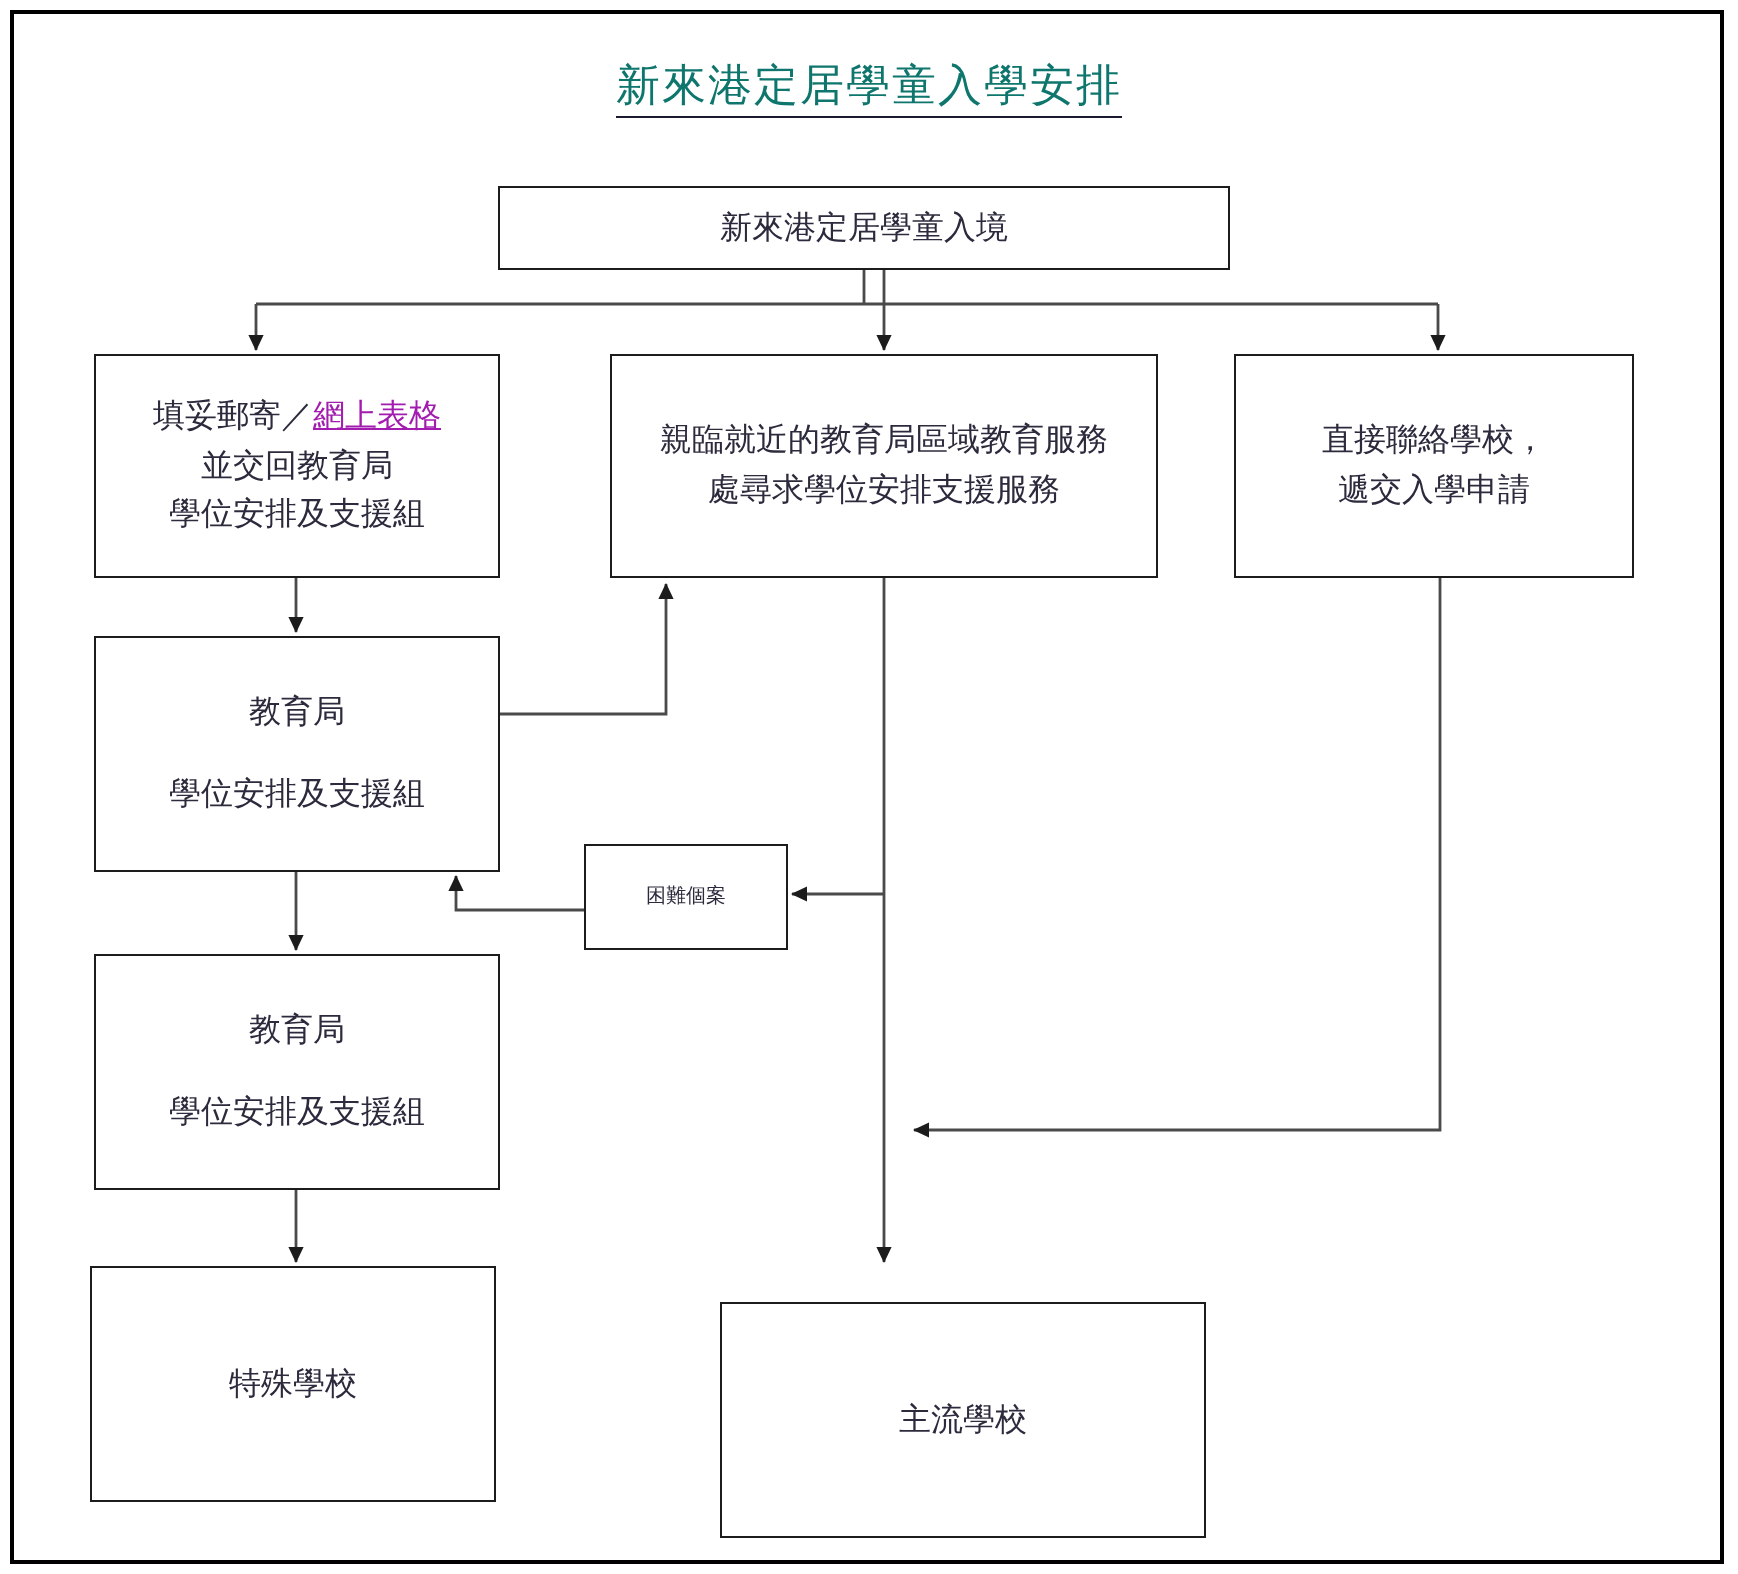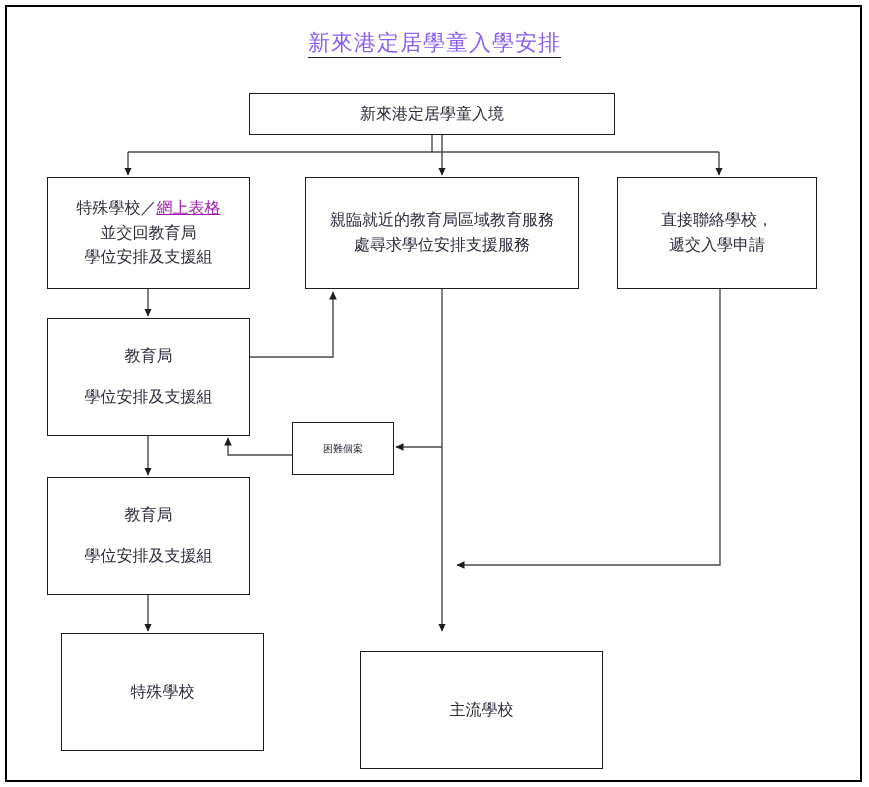--- a/index.html
+++ b/index.html
@@ -10,21 +10,21 @@
   }
   #frame{
     position:absolute;left:5px;top:5px;width:857px;height:777px;
     border:2px solid #000000;box-sizing:border-box;background:#ffffff;
   }
   #canvas{position:absolute;left:0;top:0;width:869px;height:787px;}
   svg.lines{position:absolute;left:0;top:0;width:869px;height:787px;pointer-events:none;}
 
   .title{
     position:absolute;width:100%;text-align:center;top:28px;
-    font-size:22px;color:#8b5cf6;letter-spacing:1px;
+    font-size:22px;color:#0f766e;letter-spacing:1px;
   }
   .title span{border-bottom:1.5px solid #1a1a2e;padding-bottom:2px;}
 
   .node{
     position:absolute;box-sizing:border-box;
     border:1.6px solid #1c1c1c;background:#ffffff;
     display:flex;flex-direction:column;align-items:center;justify-content:center;
     text-align:right;color:#2b2b3d;font-size:16px;line-height:1.55;
     padding:4px 6px;
   }
@@ -32,21 +32,21 @@
   .node.gap .ln + .ln{margin-top:16px;}
   .lnk{color:#a21caf;text-decoration:underline;}
 
   #n-entry{left:249px;top:93px;width:366px;height:42px;}
   #n-form{left:47px;top:177px;width:203px;height:112px;}
   #n-visit{left:305px;top:177px;width:274px;height:112px;}
   #n-school{left:617px;top:177px;width:200px;height:112px;}
   #n-edb1{left:47px;top:318px;width:203px;height:118px;}
   #n-hard{left:292px;top:422px;width:102px;height:53px;font-size:10px;}
   #n-edb2{left:47px;top:477px;width:203px;height:118px;}
-  #n-spschool{left:61px;top:633px;width:203px;height:118px;}
+  #n-spschool{left:45px;top:633px;width:203px;height:118px;}
   #n-mainschool{left:360px;top:651px;width:243px;height:118px;}
 </style>
 </head>
 <body>
 
 <div id="canvas">
 
   <div id="frame"></div>
 
   <div class="title">
@@ -84,21 +84,21 @@
 
       <path d="M720,289 L720,565 L457,565" marker-end="url(#ah)"></path>
     </g>
   </svg>
 
   <div class="node" id="n-entry">
     <span class="ln">新來港定居學童入境</span>
   </div>
 
   <div class="node" id="n-form">
-    <span class="ln"><span>特殊學校／</span><a class="lnk" href="#">網上表格</a></span>
+    <span class="ln"><span>填妥郵寄／</span><a class="lnk" href="#">網上表格</a></span>
     <span class="ln">並交回教育局</span>
     <span class="ln">學位安排及支援組</span>
   </div>
 
   <div class="node" id="n-visit">
     <span class="ln">親臨就近的教育局區域教育服務</span>
     <span class="ln">處尋求學位安排支援服務</span>
   </div>
 
   <div class="node" id="n-school">

